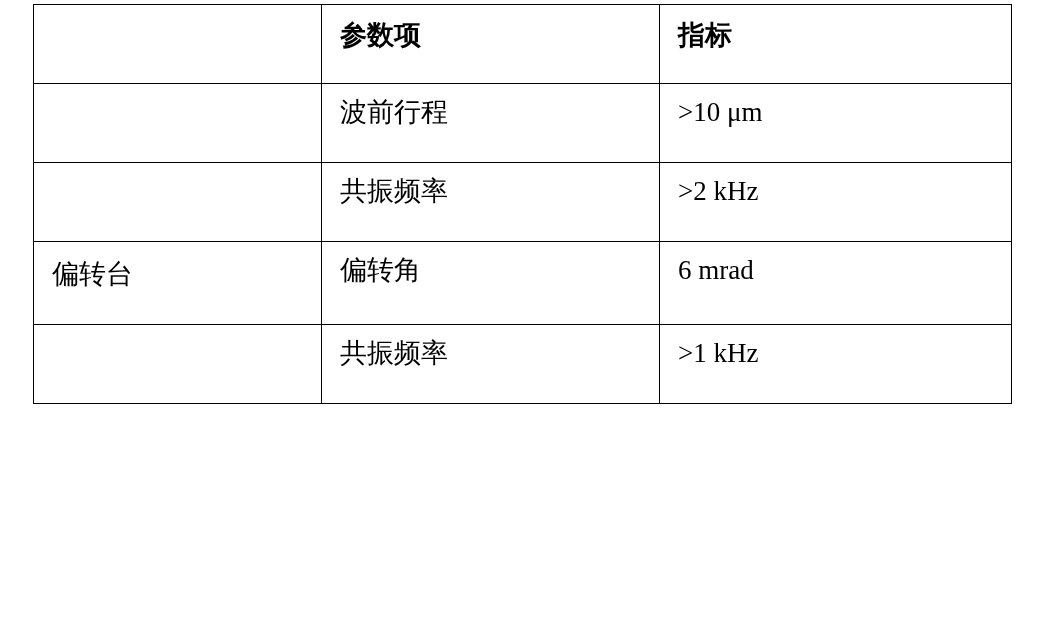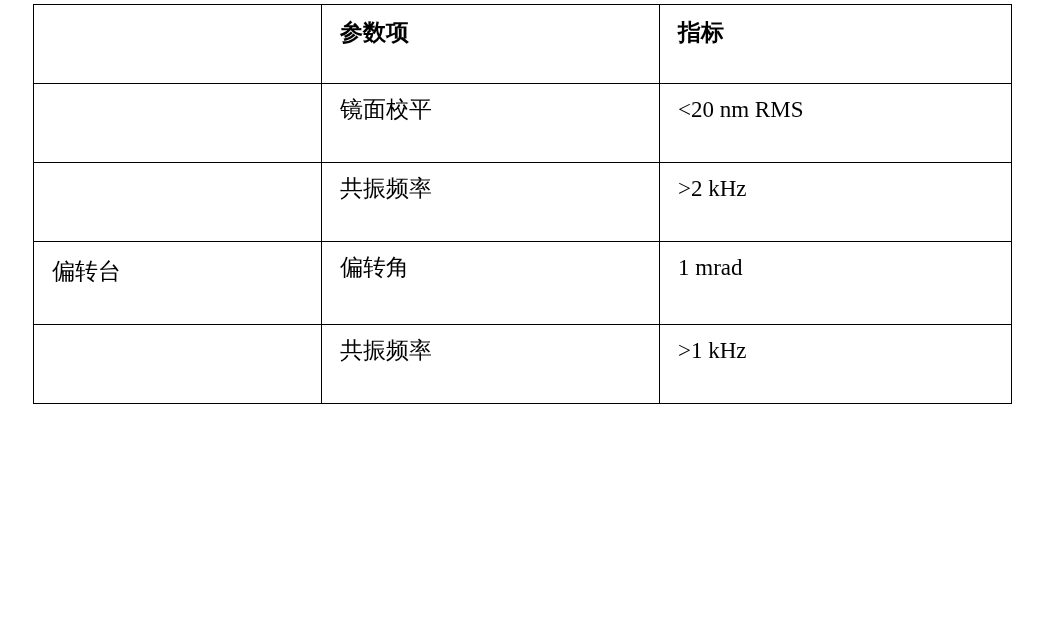--- a/index.html
+++ b/index.html
@@ -30,21 +30,21 @@
     background: #ffffff;
   }
   table.spec-table col.c1 { width: 288px; }
   table.spec-table col.c2 { width: 338px; }
   table.spec-table col.c3 { width: 352px; }
 
   table.spec-table td {
     border: 1px solid #000000;
     padding: 0;
     vertical-align: top;
-    font-size: 23px;
+    font-size: 27px;
     line-height: 1.2;
     font-family: "Liberation Serif", serif;
   }
   .cell-inner {
     padding: 12px 0 12px 18px;
     height: 54px;
     box-sizing: content-box;
   }
   .hdr .cell-inner {
     font-weight: bold;
@@ -79,32 +79,32 @@
         <td>
           <div class="cell-inner">参数项</div>
         </td>
         <td>
           <div class="cell-inner">指标</div>
         </td>
       </tr>
 
 
 
-
       <tr class="row-h-normal">
         <td class="blank">
           <div class="cell-inner"></div>
         </td>
         <td>
-          <div class="cell-inner">镜面校平</div>
+          <div class="cell-inner">波前行程</div>
         </td>
         <td>
-          <div class="cell-inner">&lt;20 nm RMS</div>
+          <div class="cell-inner">&gt;10 μm</div>
         </td>
       </tr>
+
 
       <tr class="row-h-normal">
         <td class="blank">
           <div class="cell-inner"></div>
         </td>
         <td>
           <div class="cell-inner">共振频率</div>
         </td>
         <td>
           <div class="cell-inner">&gt;2 kHz</div>
@@ -112,21 +112,21 @@
       </tr>
 
       <tr class="row-h-normal">
         <td class="group-cell">
           <div class="cell-inner">偏转台</div>
         </td>
         <td>
           <div class="cell-inner">偏转角</div>
         </td>
         <td>
-          <div class="cell-inner">1 mrad</div>
+          <div class="cell-inner">6 mrad</div>
         </td>
       </tr>
 
       <tr class="row-h-normal">
         <td class="blank">
           <div class="cell-inner"></div>
         </td>
         <td>
           <div class="cell-inner">共振频率</div>
         </td>

